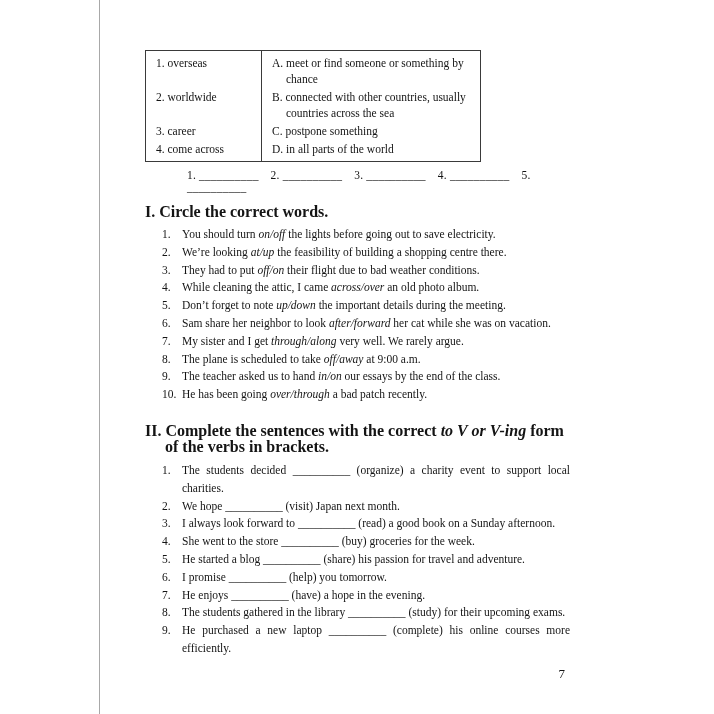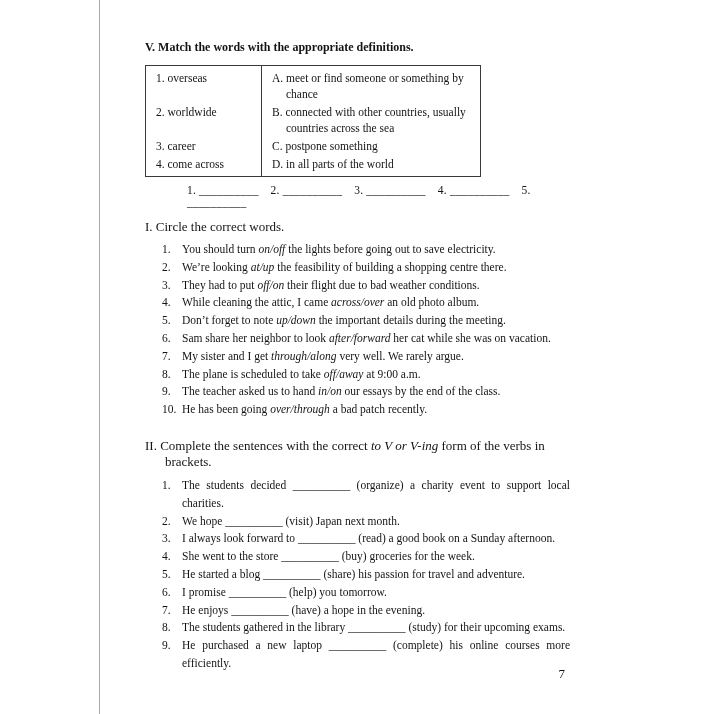--- a/index.html
+++ b/index.html
@@ -38,21 +38,21 @@
   .answers span { margin-right:12px; }
 
   .grammar-heading {
     margin-top:17px;
     font-family:"Liberation Sans", sans-serif;
     font-size:13.5px;
     font-weight:bold;
     letter-spacing:0.3px;
   }
 
-  .part-title { margin-top:11px; font-size:13px; font-weight:normal; line-height:15px; }
+  .part-title { margin-top:11px; font-size:16px; font-weight:bold; line-height:15px; }
   .part-title.hang { padding-left:20px; text-indent:-20px; margin-top:19px; line-height:16px; width:428px; }
 
   .ex-list { margin-top:7px; margin-left:17px; width:408px; }
   .li { display:flex; font-size:11.5px; line-height:17.8px; }
   .li .num { flex:0 0 20px; }
   .li .txt { flex:1; }
   .ex-list.justify .li .txt { text-align:justify; }
   em { font-style:italic; }
 
   .page-number {
@@ -64,21 +64,20 @@
   }
 </style>
 </head>
 <body>
 
 <div class="page">
   <div class="spine"></div>
 
   <div class="content">
 
-    <div class="sec-title">V. Match the words with the appropriate definitions.</div>
 
     <table class="match">
       <tbody id="match-body">
           <tr>
             <td class="word">1. overseas</td>
             <td class="def">A. meet or find someone or something by chance</td>
           </tr>
           <tr>
             <td class="word">2. worldwide</td>
             <td class="def">B. connected with other countries, usually countries across the sea</td>

